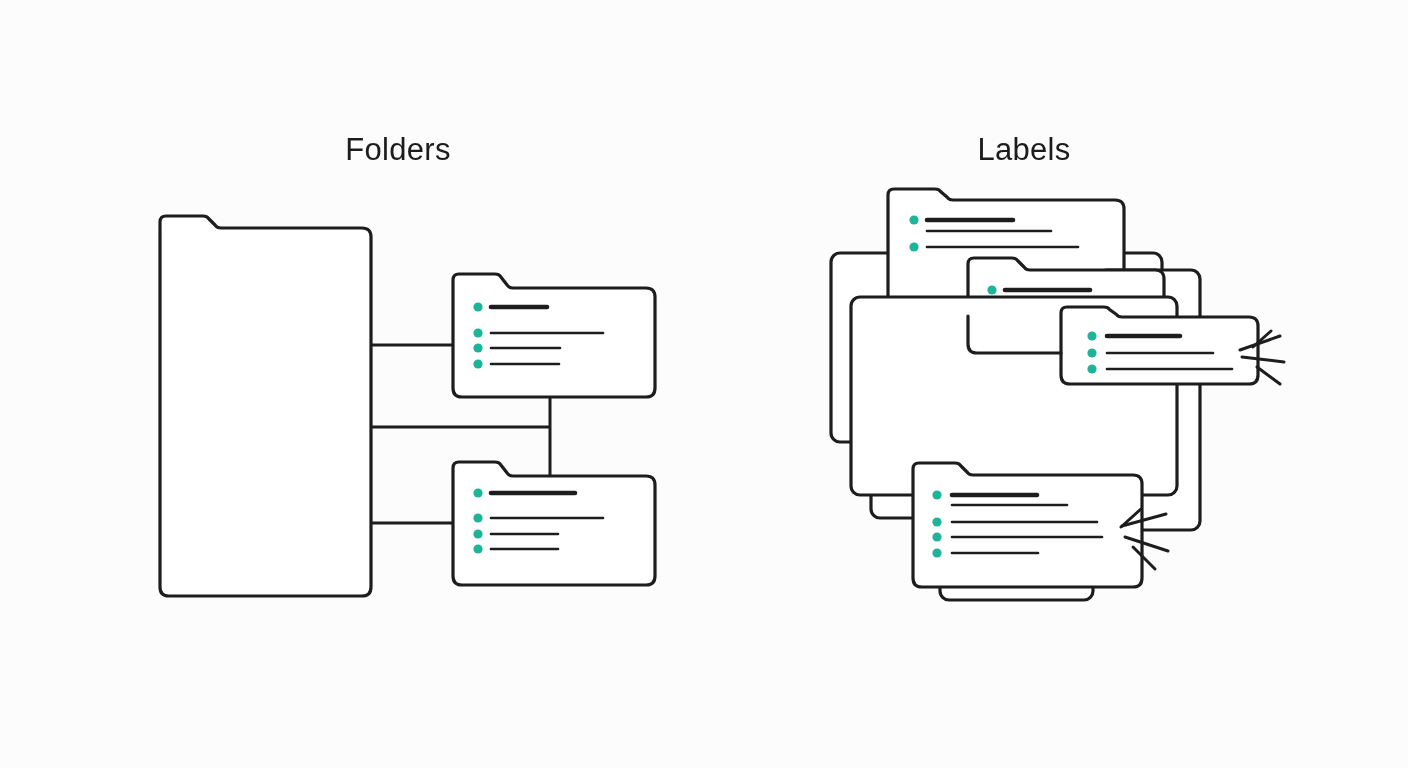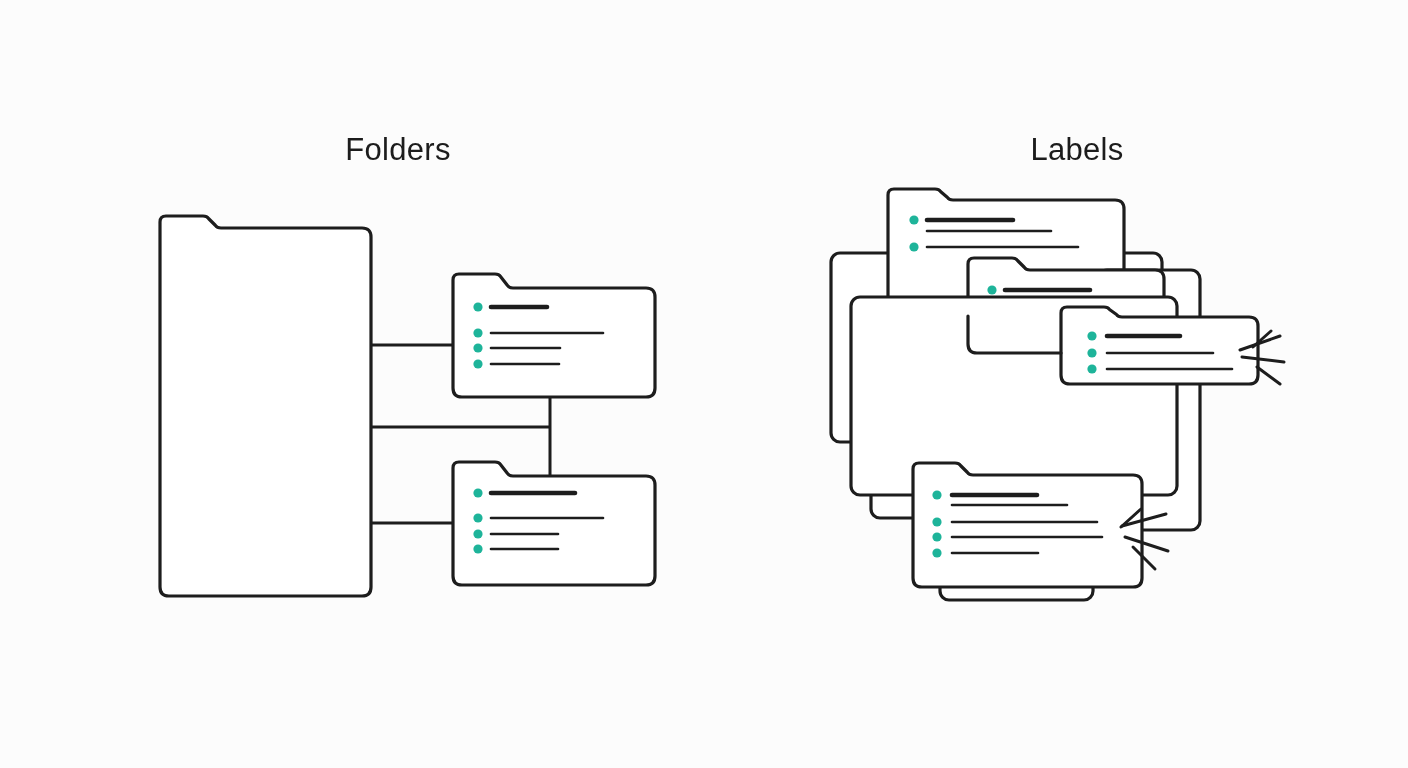--- a/index.html
+++ b/index.html
@@ -8,21 +8,21 @@
     font-family: "Liberation Sans", sans-serif;
   }
   .canvas { position: relative; width: 1280px; height: 768px; }
   .canvas svg { position: absolute; left: 0; top: 0; }
   .title {
     position: absolute; top: 132px; transform: translateX(-50%);
     font-size: 31px; line-height: 36px; font-weight: 500;
     letter-spacing: 0.3px; color: #1c1c1c; white-space: nowrap;
   }
   .title-left  { left: 398px; }
-  .title-right { left: 1077px; }
+  .title-right { left: 1024px; }
 </style>
 </head>
 <body style="background: rgb(252, 252, 252);">
 
 <div class="canvas">
   <div class="title title-left">Folders</div>
   <div class="title title-right">Labels</div>
   <svg id="diagram" width="1408" height="768" viewBox="0 0 1408 768">
       <path d="M 160 222 Q 160 216 166 216 L 203 216 Q 207 216 208.5 218.5 L 215.5 225.5 Q 217 228 221 228 L 362 228 Q 371 228 371 237 L 371 587 Q 371 596 362 596 L 169 596 Q 160 596 160 587 Z" fill="#ffffff" stroke="#1d1d1d" stroke-width="3.2" stroke-linejoin="round"></path>
       <line x1="371" y1="345" x2="453" y2="345" stroke="#1d1d1d" stroke-width="3"></line>

